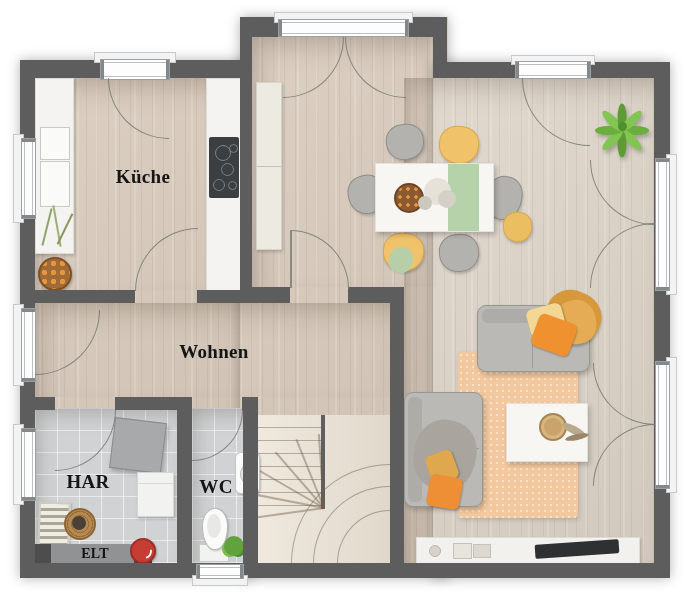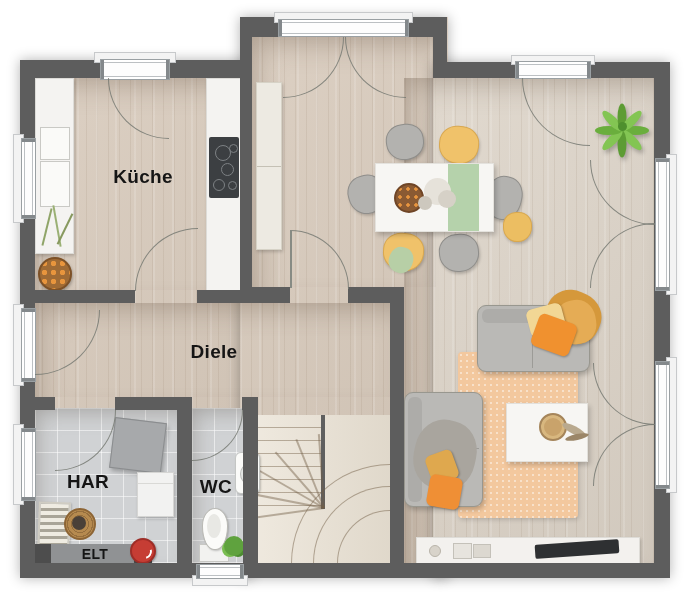--- a/index.html
+++ b/index.html
@@ -1,17 +1,17 @@
 <!DOCTYPE html>
 <html><head>
 <meta charset="utf-8">
 <style>
   html,body{margin:0;padding:0;background:#fff;}
   .plan{position:relative;width:688px;height:600px;background:#ffffff;overflow:hidden;
-        font-family:Liberation Sans, sans-serif;}
+        font-family:Liberation Serif, serif;}
   
   .wood{position:absolute;background-color:#d7c9ba;
     background-image:
       repeating-linear-gradient(90deg, rgba(255,255,255,.15) 0 2px, rgba(255,255,255,0) 2px 19px),
       repeating-linear-gradient(90deg, rgba(120,95,70,.10) 0 1px, rgba(0,0,0,0) 1px 11px),
       linear-gradient(135deg, rgba(255,255,255,.14), rgba(0,0,0,.05));
     box-shadow:0 0 12px rgba(0,0,0,.30);}
   .wood-light{background-color:#dcd3c7;}
   .tile{position:absolute;background-color:#d0d2d4;
     background-image:
@@ -249,18 +249,18 @@
   <div class="leaf" style="left:290px;top:230px;width:2px;height:58px;"></div>
   <div class="arc br" style="left:35px;top:310px;width:64px;height:64px;"></div>
   <div class="arc br" style="left:55px;top:410px;width:60px;height:60px;"></div>
   <div class="arc br" style="left:192px;top:410px;width:50px;height:50px;"></div>
   <div class="arc bl" style="left:590px;top:160px;width:64px;height:64px;"></div>
   <div class="arc tl" style="left:590px;top:223px;width:64px;height:64px;"></div>
   <div class="arc bl" style="left:593px;top:363px;width:61px;height:61px;"></div>
   <div class="arc tl" style="left:593px;top:424px;width:61px;height:61px;"></div>
 
   <div class="room-label" style="left:143px;top:177px;font-size:19px;">Küche</div>
-  <div class="room-label" style="left:214px;top:352px;font-size:19px;">Diele</div>
+  <div class="room-label" style="left:214px;top:352px;font-size:19px;">Wohnen</div>
   <div class="room-label" style="left:88px;top:482px;font-size:19px;">HAR</div>
   <div class="room-label" style="left:216px;top:487px;font-size:19px;">WC</div>
   <div class="room-label" style="left:95px;top:554px;font-size:14px;">ELT</div>
 
 </div>
 
 </body></html>

